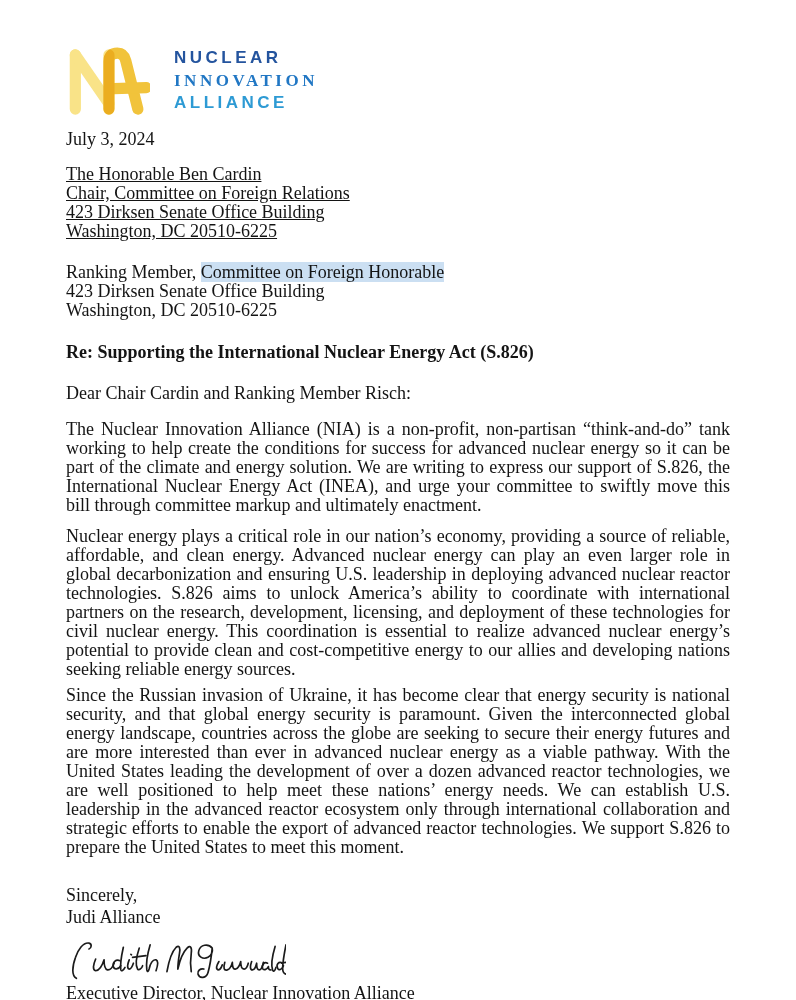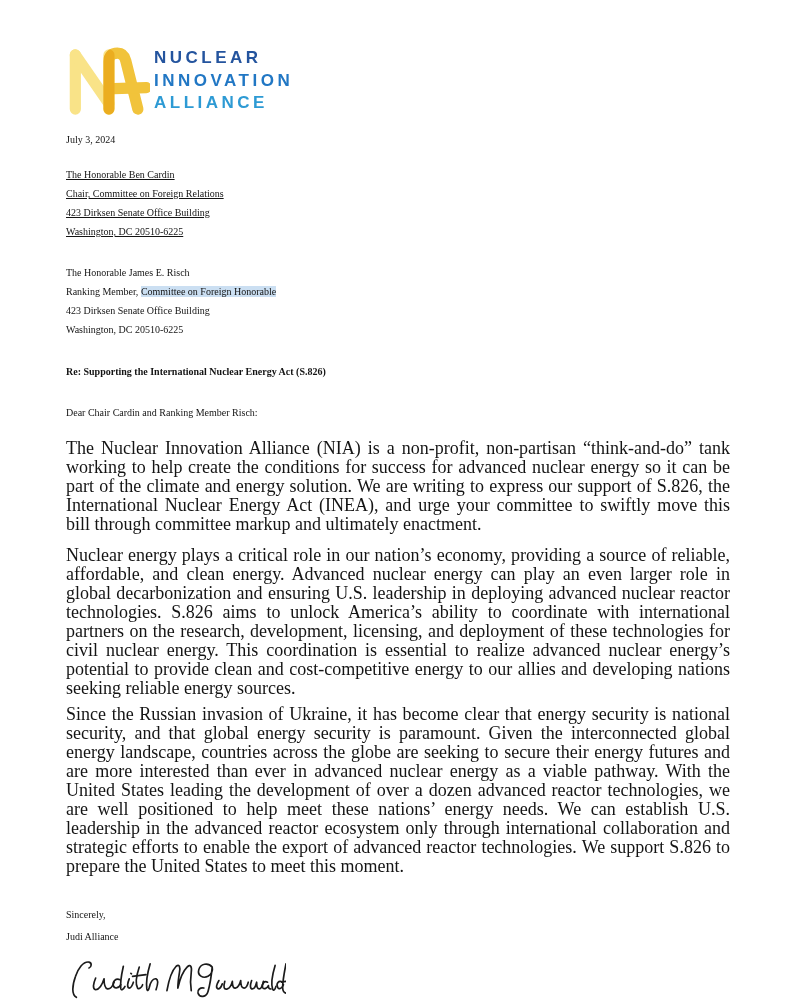--- a/index.html
+++ b/index.html
@@ -1,28 +1,28 @@
 <!DOCTYPE html>
 <html><head>
 <meta charset="utf-8">
 <style>
   html,body{margin:0;padding:0;background:#ffffff;}
   body{width:796px;height:1000px;overflow:hidden;position:relative;
        font-family:"Liberation Serif", serif;color:#141414;}
   .page{padding:44px 66px 0 66px;}
 
   
-  .logo-row{display:flex;align-items:flex-start;gap:4px;height:76px;}
+  .logo-row{display:flex;align-items:flex-start;gap:24px;height:76px;}
   .logo-mark{width:84px;height:76px;flex:0 0 auto;}
   .wordmark{font-family:"Liberation Sans", sans-serif;font-weight:bold;
             font-size:17px;line-height:22.5px;letter-spacing:3.5px;padding-top:3px;}
-  .wm1{color:#24549e;} .wm2{color:#2177c4;} .wm3{color:#2d9ad4;}
+  .wm1{color:#24549e;} .wm2{color:#2177c4;font-family:Liberation Serif, serif;} .wm3{color:#2d9ad4;}
 
   
-  .line{font-size:10px;line-height:19px;}
+  .line{font-size:18px;line-height:19px;}
   .date{margin-top:10px;}
   .addr{margin-top:16px;text-decoration:underline;}
   .addr2{margin-top:22px;}
   .subject{margin-top:23px;font-weight:bold;}
   .salutation{margin-top:22px;}
   .para{margin:0;font-size:18px;line-height:19px;text-align:justify;}
   .p1{margin-top:17px;} .p2{margin-top:12px;} .p3{margin-top:7px;}
   .hl{background:#cbdff2;}
 
   .closing{margin-top:29px;}
@@ -61,21 +61,20 @@
   <div class="line date">July 3, 2024</div>
 
   <div class="addr">
     <div class="line">The Honorable Ben Cardin</div>
     <div class="line">Chair, Committee on Foreign Relations</div>
     <div class="line">423 Dirksen Senate Office Building</div>
     <div class="line">Washington, DC 20510-6225</div>
   </div>
 
   <div class="addr2">
-    <div class="line">The Honorable James E. Risch</div>
     <div class="line"><span>Ranking Member, </span><span class="hl">Committee on Foreign Honorable</span></div>
     <div class="line">423 Dirksen Senate Office Building</div>
     <div class="line">Washington, DC 20510-6225</div>
   </div>
 
   <div class="line subject">Re: Supporting the International Nuclear Energy Act (S.826)</div>
 
   <div class="line salutation">Dear Chair Cardin and Ranking Member Risch:</div>
 
   <p class="para p1">The Nuclear Innovation Alliance (NIA) is a non-profit, non-partisan “think-and-do” tank working to help create the conditions for success for advanced nuclear energy so it can be part of the climate and energy solution.  We are writing to express our support of S.826, the International Nuclear Energy Act (INEA), and urge your committee to swiftly move this bill through committee markup and ultimately enactment.</p>

